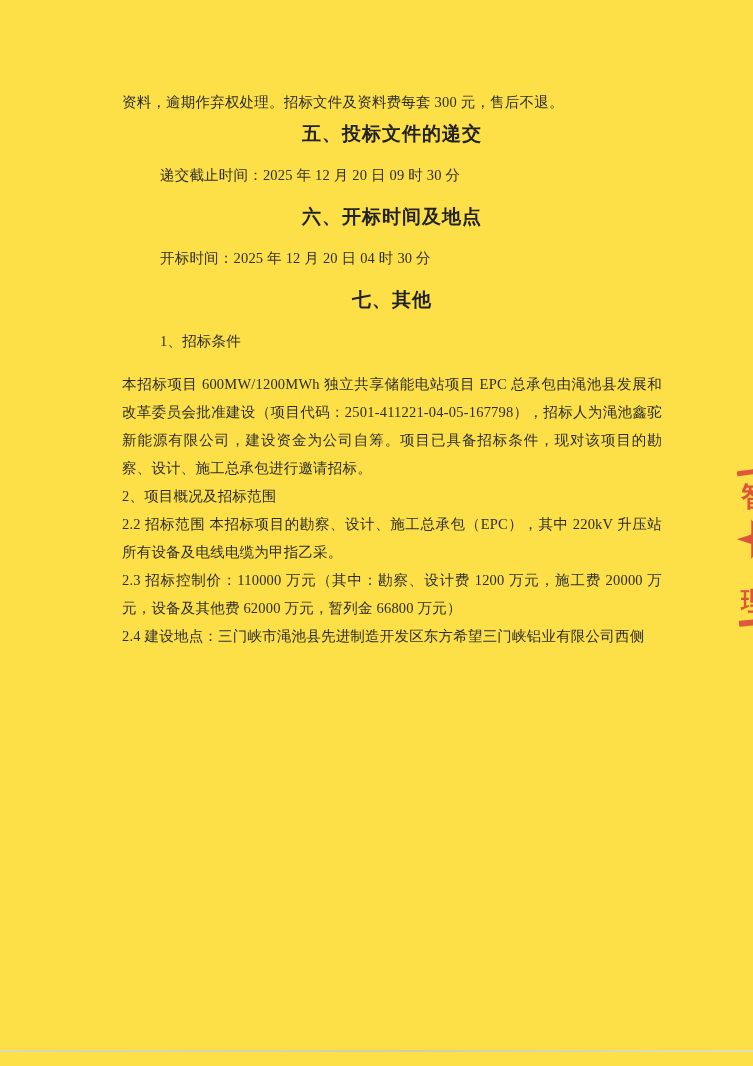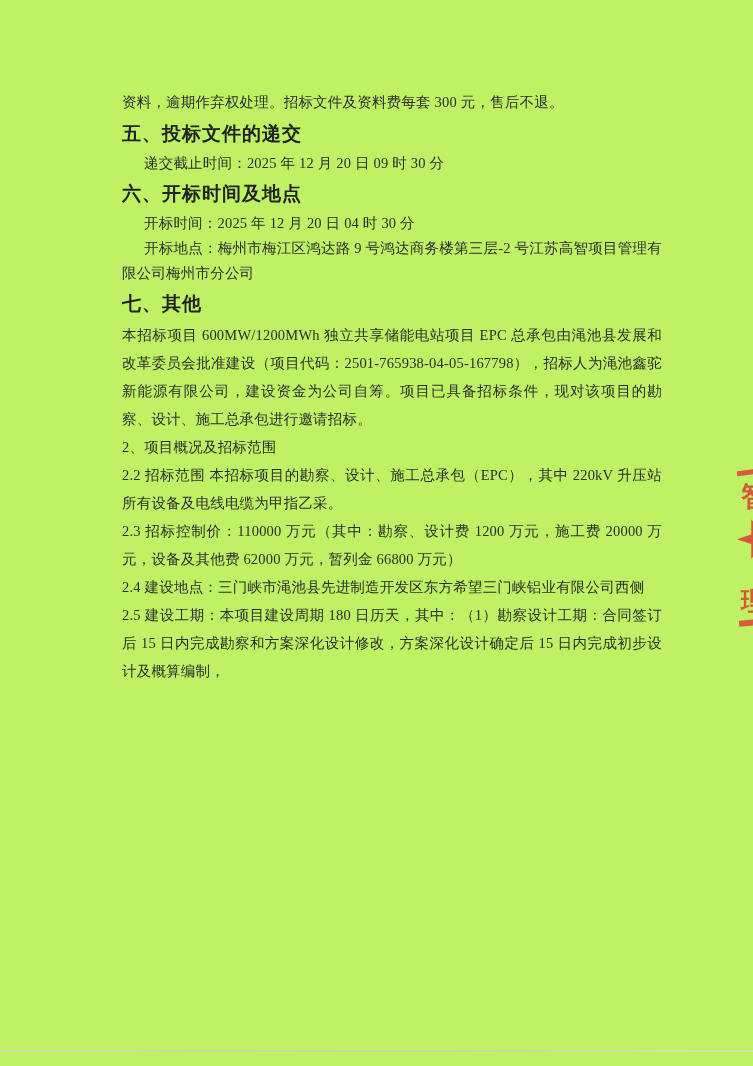--- a/index.html
+++ b/index.html
@@ -5,55 +5,56 @@
   html, body {
     margin: 0;
     padding: 0;
     background: #e9e9e7;
   }
   .page {
     position: relative;
     width: 753px;
     height: 1066px;
     margin: 0 auto;
-    background: #bef264;
+    background: #fde047;
     overflow: hidden;
     font-family: "Liberation Serif", "DejaVu Serif", serif;
     color: #2d2d2d;
   }
   .doc {
     position: absolute;
     left: 122px;
     top: 0;
     width: 540px;
     padding-top: 88px;
     box-sizing: content-box;
   }
   .para {
     margin: 0;
     font-size: 14.5px;
     line-height: 28px;
     text-align: justify;
     letter-spacing: 0.2px;
   }
   .ind {
-    margin: 0;
+    margin: 16px;
     font-size: 14.5px;
     line-height: 25px;
     text-align: justify;
     text-indent: 22px;
     letter-spacing: 0.2px;
   }
   .hd {
     margin: 5px 0 4px 0;
     font-size: 19px;
     line-height: 26px;
     font-weight: bold;
     color: #222;
     letter-spacing: 1px;
+    text-align: center;
   }
   
   .stamp {
     position: absolute;
     top: 468px;
     right: 0;
     width: 24px;
     height: 168px;
     overflow: hidden;
     pointer-events: none;
@@ -91,28 +92,27 @@
 <body>
 
 <div class="page">
 
   <div class="doc">
     <p class="para">资料，逾期作弃权处理。招标文件及资料费每套 300 元，售后不退。</p>
     <h2 class="hd">五、投标文件的递交</h2>
     <p class="ind">递交截止时间：2025 年 12 月 20 日 09 时 30 分</p>
     <h2 class="hd">六、开标时间及地点</h2>
     <p class="ind">开标时间：2025 年 12 月 20 日 04 时 30 分</p>
-    <p class="ind">开标地点：梅州市梅江区鸿达路 9 号鸿达商务楼第三层-2 号江苏高智项目管理有限公司梅州市分公司</p>
     <h2 class="hd">七、其他</h2>
-    <p class="para">本招标项目 600MW/1200MWh 独立共享储能电站项目 EPC 总承包由渑池县发展和改革委员会批准建设（项目代码：2501-765938-04-05-167798），招标人为渑池鑫驼新能源有限公司，建设资金为公司自筹。项目已具备招标条件，现对该项目的勘察、设计、施工总承包进行邀请招标。</p>
+    <p class="ind">1、招标条件</p>
+    <p class="para">本招标项目 600MW/1200MWh 独立共享储能电站项目 EPC 总承包由渑池县发展和改革委员会批准建设（项目代码：2501-411221-04-05-167798），招标人为渑池鑫驼新能源有限公司，建设资金为公司自筹。项目已具备招标条件，现对该项目的勘察、设计、施工总承包进行邀请招标。</p>
     <p class="para">2、项目概况及招标范围</p>
     <p class="para">2.2 招标范围 本招标项目的勘察、设计、施工总承包（EPC），其中 220kV 升压站所有设备及电线电缆为甲指乙采。</p>
     <p class="para">2.3 招标控制价：110000 万元（其中：勘察、设计费 1200 万元，施工费 20000 万元，设备及其他费 62000 万元，暂列金 66800 万元）</p>
     <p class="para">2.4 建设地点：三门峡市渑池县先进制造开发区东方希望三门峡铝业有限公司西侧</p>
-    <p class="para">2.5 建设工期：本项目建设周期 180 日历天，其中：（1）勘察设计工期：合同签订后 15 日内完成勘察和方案深化设计修改，方案深化设计确定后 15 日内完成初步设计及概算编制，</p>
   </div>
 
   <div class="stamp">
     <div class="bar-top"></div>
     <div class="glyph glyph-top">智</div>
     <div class="glyph glyph-star">★</div>
     <div class="glyph glyph-bottom">理</div>
     <div class="bar-bottom"></div>
   </div>
 

